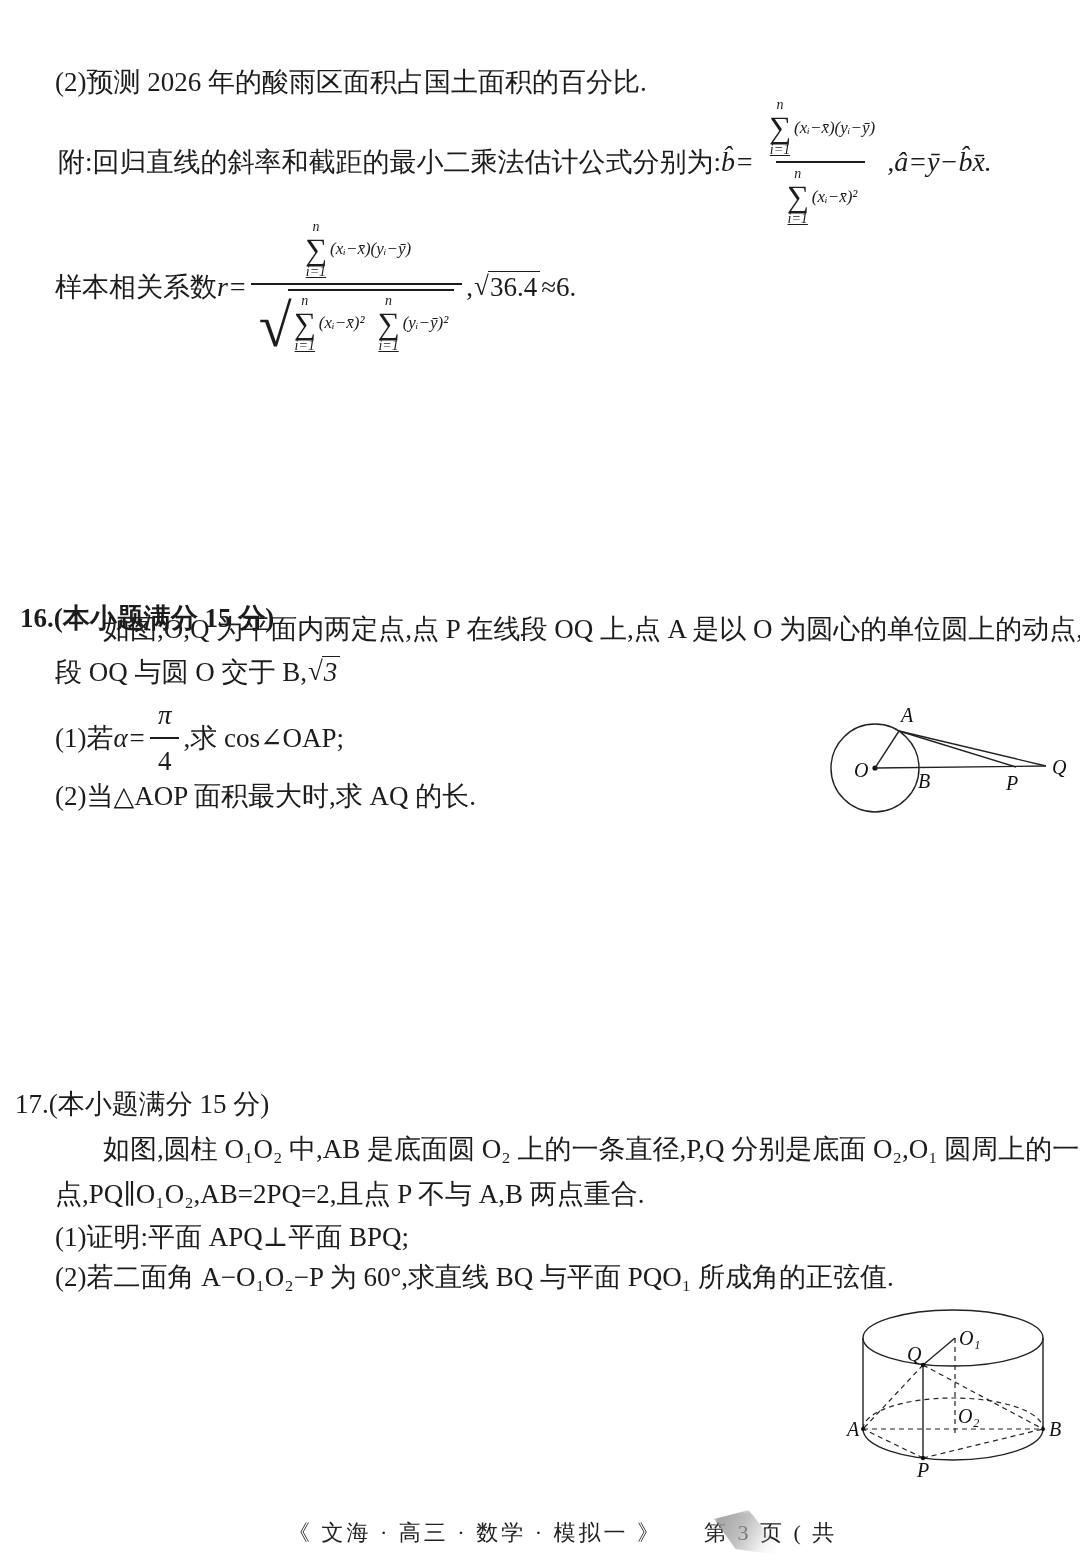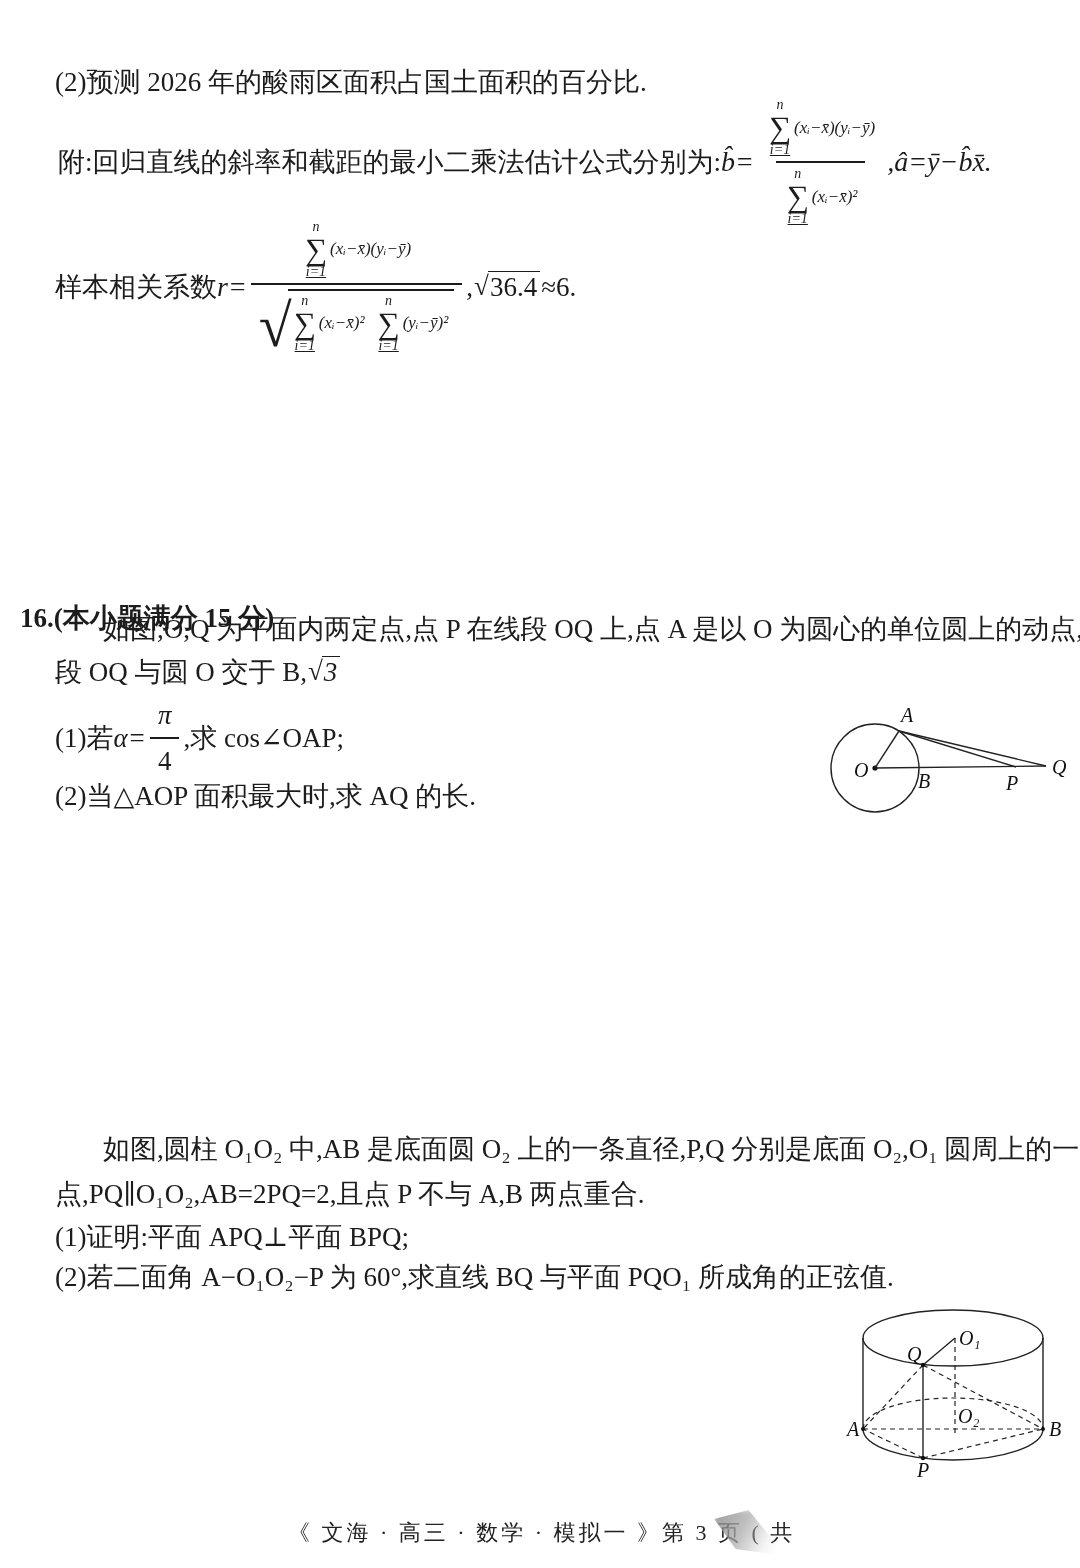--- a/index.html
+++ b/index.html
@@ -27,21 +27,21 @@
   .bigsqrt{display:inline-flex;align-items:flex-end;}
   .bigsqrt .sgn{font-size:60px;line-height:.92;font-style:normal;}
   .bigsqrt .rad{border-top:2px solid #1c1c1c;display:inline-flex;align-items:center;
                 padding:3px 6px 2px 3px;margin-left:-4px;}
 
   
   .isqrt{display:inline-flex;align-items:flex-start;margin:0 1px;}
   .isqrt .sgn{line-height:1.12;font-style:normal;}
   .isqrt .rad{border-top:1.6px solid #1c1c1c;line-height:1.12;margin-left:-1px;padding:0 3px 0 2px;}
 
-  .footer{display:flex;font-size:22px;letter-spacing:3px;color:#222;}
+  .footer{display:flex;gap:42px;font-size:22px;letter-spacing:3px;color:#222;}
 
   .smudge{position:absolute;left:714px;top:1510px;width:72px;height:50px;opacity:.75;
           background:linear-gradient(118deg,#7d7d7d 0%,#a9a9a9 38%,rgba(200,200,200,.25) 70%,transparent 85%);
           clip-path:polygon(0 18%,48% 0,100% 92%,30% 78%);filter:blur(2.5px);}
 
   svg .lbl{font-family:"Liberation Serif","DejaVu Serif",serif;font-style:italic;font-size:20px;fill:#111;}
   svg .stroke{stroke:#222;fill:none;stroke-width:1.4;}
   svg .dash{stroke:#222;fill:none;stroke-width:1.2;stroke-dasharray:5 4;}
   svg .dot{fill:#111;stroke:none;}
 </style>
@@ -144,20 +144,21 @@
     <line class="stroke" x1="57" y1="70" x2="228" y2="68"></line>
     <line class="stroke" x1="81" y1="33" x2="198" y2="69"></line>
     <line class="stroke" x1="81" y1="33" x2="228" y2="68"></line>
     <text class="lbl" x="36" y="79">O</text>
     <text class="lbl" x="83" y="24">A</text>
     <text class="lbl" x="100" y="90">B</text>
     <text class="lbl" x="188" y="92">P</text>
     <text class="lbl" x="234" y="76">Q</text>
   </svg>
 
+  <div class="abs t27" style="left:15px;top:1086px;">17.(本小题满分 15 分)</div>
   <div class="abs t27" style="left:103px;top:1131px;text-align:right;">如图,圆柱 O₁O₂ 中,AB 是底面圆 O₂ 上的一条直径,P,Q 分别是底面 O₂,O₁ 圆周上的一</div>
   <div class="abs t27" style="left:55px;top:1176px;">点,PQ∥O₁O₂,AB=2PQ=2,且点 P 不与 A,B 两点重合.</div>
   <div class="abs t27" style="left:55px;top:1219px;">(1)证明:平面 APQ⊥平面 BPQ;</div>
   <div class="abs t27" style="left:55px;top:1259px;">(2)若二面角 A−O₁O₂−P 为 60°,求直线 BQ 与平面 PQO₁ 所成角的正弦值.</div>
 
   <svg class="abs" style="left:845px;top:1305px;" width="230" height="205" viewBox="0 0 230 205">
     <ellipse class="stroke" cx="108" cy="33" rx="90" ry="28"></ellipse>
     <line class="stroke" x1="18" y1="33" x2="18" y2="124"></line>
     <line class="stroke" x1="198" y1="33" x2="198" y2="124"></line>
     <path class="stroke" d="M 18 124 A 90 31 0 0 0 198 124"></path>

